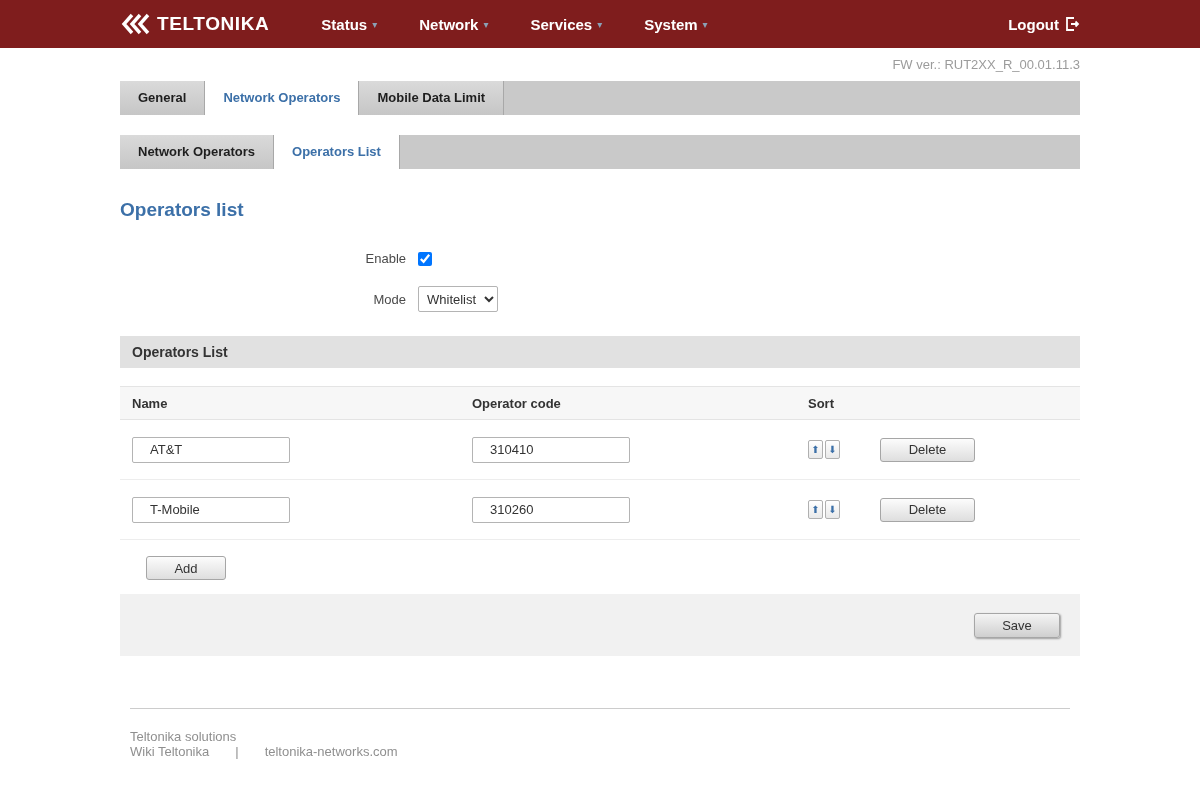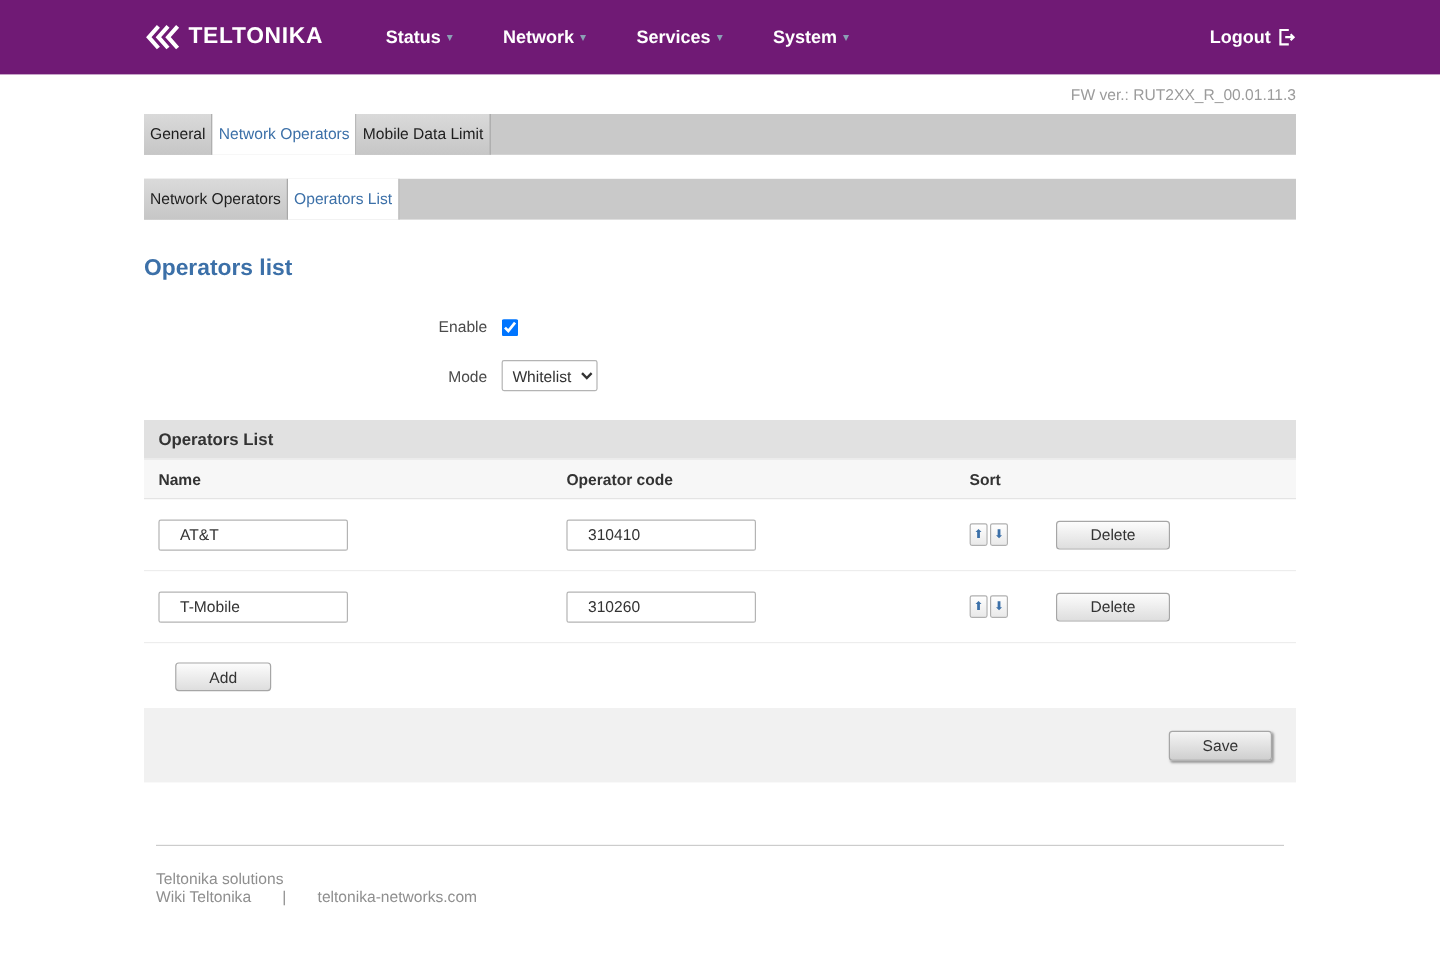--- a/index.html
+++ b/index.html
@@ -3,38 +3,38 @@
 <meta charset="utf-8">
 <style>
   * { margin:0; padding:0; box-sizing:border-box; }
   body {
     font-family: "Liberation Sans", "DejaVu Sans", sans-serif;
     background:#fff; color:#222; width:1200px;
   }
   .container { width:960px; margin:0 auto; }
 
   
-  .navbar { background:#701a75; height:62px; }
+  .navbar { background:#7f1d1d; height:48px; }
   .nav-inner { width:960px; margin:0 auto; height:100%; display:flex; align-items:center; }
   .brand { display:flex; align-items:center; gap:7px; color:#fff; font-weight:bold;
            font-size:19px; letter-spacing:.6px; }
   .menu { display:flex; gap:42px; margin-left:52px; }
   .menu-item { color:#fff; font-weight:bold; font-size:15px; cursor:pointer;
                display:flex; align-items:center; gap:5px; }
   .caret { color:#8ba0b5; font-size:10px; line-height:1; padding-top:2px; }
   .logout { margin-left:auto; color:#fff; font-weight:bold; font-size:15px;
             display:flex; align-items:center; gap:5px; cursor:pointer; }
 
   
   .fw { text-align:right; color:#9b9b9b; font-size:13px; margin-top:9px; }
 
   
   .tabs { background:#c9c9c9; display:flex; height:34px; margin-top:9px; }
   .tabs.second { margin-top:20px; }
-  .tab { padding:0 5px; line-height:33px; font-size:13px; font-weight:normal; color:#1e1e1e;
+  .tab { padding:0 18px; line-height:33px; font-size:13px; font-weight:bold; color:#1e1e1e;
          border-right:1px solid #a8a8a8; background:linear-gradient(180deg,#dadada,#c6c6c6);
          cursor:pointer; white-space:nowrap; }
   .tab.active { background:#fff; color:var(--accent-blue,#3C70A8); }
 
   
   .page-title { color:var(--accent-blue,#3C70A8); font-size:19px; font-weight:bold;
                 margin:30px 0 20px; }
 
   
   .section-header { background:#e1e1e1; height:32px; line-height:32px; padding:0 12px;
@@ -46,21 +46,21 @@
                    font-size:13px; color:#4a4a4a; }
   select { height:26px; font-size:13px; border:1px solid #b4b4b4; border-radius:2px;
            background:#fff; padding:2px 4px; color:#333; }
   input[type="checkbox"] { width:14px; height:14px; }
   .settings-block { margin-bottom:14px; }
 
   
   .table-head { display:flex; align-items:center; background:#f7f7f7;
                 border-top:1px solid #e4e4e4; border-bottom:1px solid #e4e4e4;
                 height:34px; padding:0 12px; font-weight:bold; font-size:13px;
-                color:#333; }
+                color:#333; margin-top:18px; }
   .table-row { display:flex; align-items:center; height:60px; padding:0 12px;
                border-bottom:1px solid #ededed; }
   .col-name { width:340px; } .col-code { width:336px; }
   .col-sort { width:72px; }  .col-action { flex:1; }
   input.text { width:158px; height:26px; border:1px solid #b4b4b4; border-radius:2px;
                padding:0 17px; font-size:13px; color:#333; }
   .sort-group { display:flex; gap:2px; }
   .sort-btn { width:15px; height:19px; padding:0; border:1px solid #b0b0b0;
               background:linear-gradient(#fff,#e9e9e9); color:var(--accent-blue,#3C70A8);
               font-size:10px; line-height:17px; cursor:pointer; border-radius:2px; }

